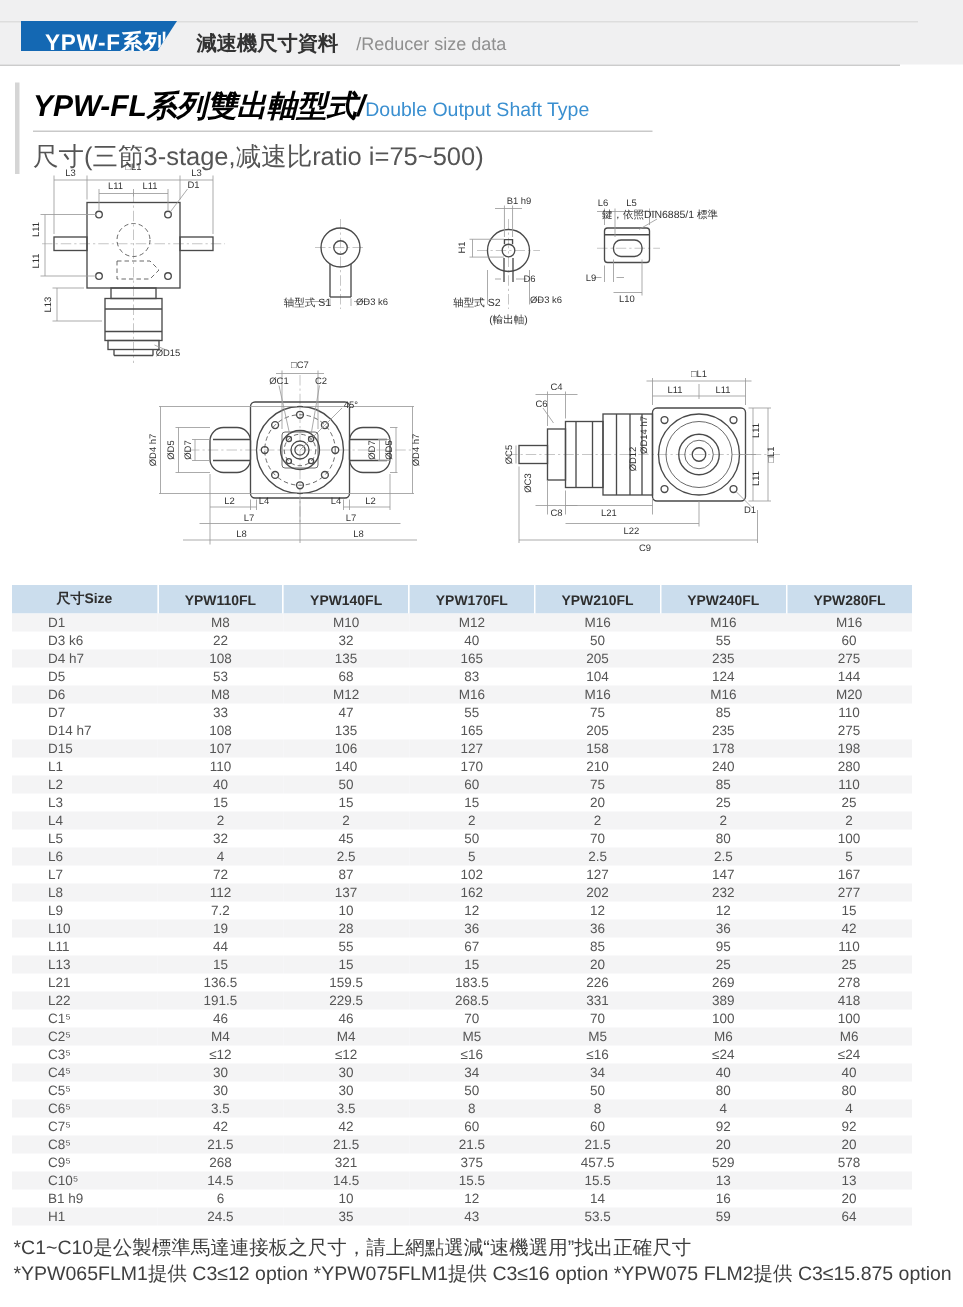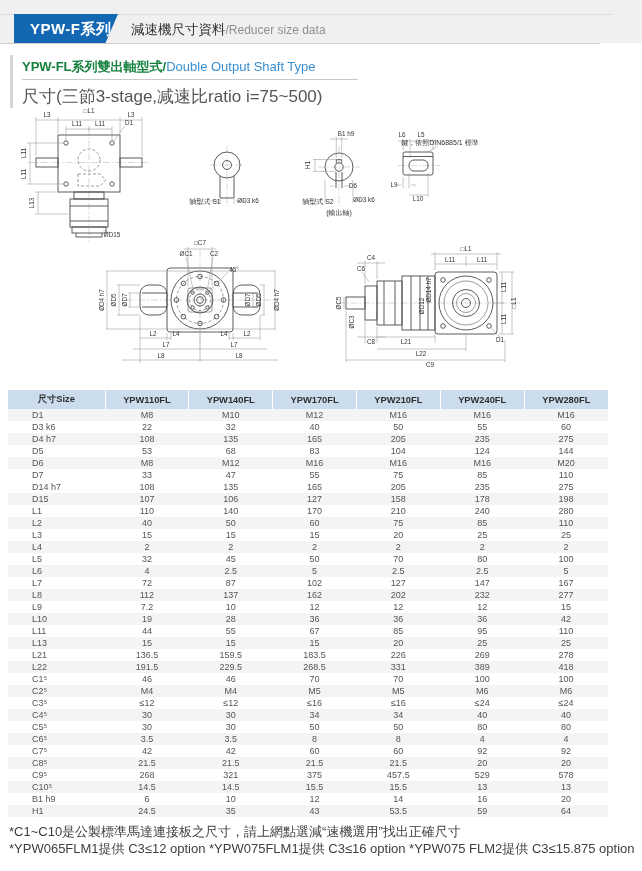--- a/index.html
+++ b/index.html
@@ -4,32 +4,32 @@
 <style>
   html,body{margin:0;padding:0;background:#fff;}
   body{width:642px;height:871px;position:relative;overflow:hidden;
        font-family:"Liberation Sans","DejaVu Sans",sans-serif;}
   .page{position:absolute;inset:0;background:#fff;}
 
   
   .topband{position:absolute;left:0;top:0;width:642px;height:43px;background:#f0f0f1;}
   .topline{position:absolute;left:0;top:14px;width:612px;height:1px;background:#dddddd;}
   .bandline{position:absolute;left:0;top:43px;width:600px;height:1px;background:#cccccc;}
-  .badge{position:absolute;left:14px;top:14px;width:104px;height:30px;background:#1468b3;
+  .badge{position:absolute;left:14px;top:14px;width:104px;height:20px;background:#1468b3;
          clip-path:polygon(0 0,100% 0,calc(100% - 13px) 100%,0 100%);}
   .badge span{display:block;color:#fff;font-weight:bold;font-size:15px;line-height:30px;
          padding-left:16px;letter-spacing:.5px;}
   .bandtitle{position:absolute;left:131px;top:14px;height:30px;line-height:30px;white-space:nowrap;}
-  .bandtitle .zh{font-weight:normal;font-size:13.5px;color:#333;}
-  .bandtitle .en{font-size:12px;color:#8f8f8f;}
+  .bandtitle .zh{font-weight:bold;font-size:13.5px;color:#333;}
+  .bandtitle .en{font-size:12px;color:#8f8f8f;margin-left:12px;}
 
   
   .sectiontitle{position:absolute;left:10px;top:55px;padding-left:9px;border-left:3px solid #d5d5d5;}
   .st-row{display:inline-block;border-bottom:1px solid #c9c9c9;padding:2px 42px 3px 0;white-space:nowrap;}
-  .st-zh{font-weight:bold;color:#15803d;font-size:13px;}
+  .st-zh{font-weight:bold;color:#000000;font-size:20px;font-style:italic;}
   .st-en{color:#3a8fd0;font-size:13px;}
   .st-sub{margin-top:5px;font-size:17px;color:#555;}
 
   
   svg.drawings{position:absolute;left:0;top:100px;width:642px;height:290px;}
   .part{fill:none;stroke:#4a4a4a;stroke-width:.9;}
   .thin{stroke-width:.55;}
   .dash{stroke-dasharray:3 2;}
   .dim{fill:none;stroke:#999;stroke-width:.55;}
   .cl{fill:none;stroke:#b3b3b3;stroke-width:.5;stroke-dasharray:7 2 1.5 2;}

